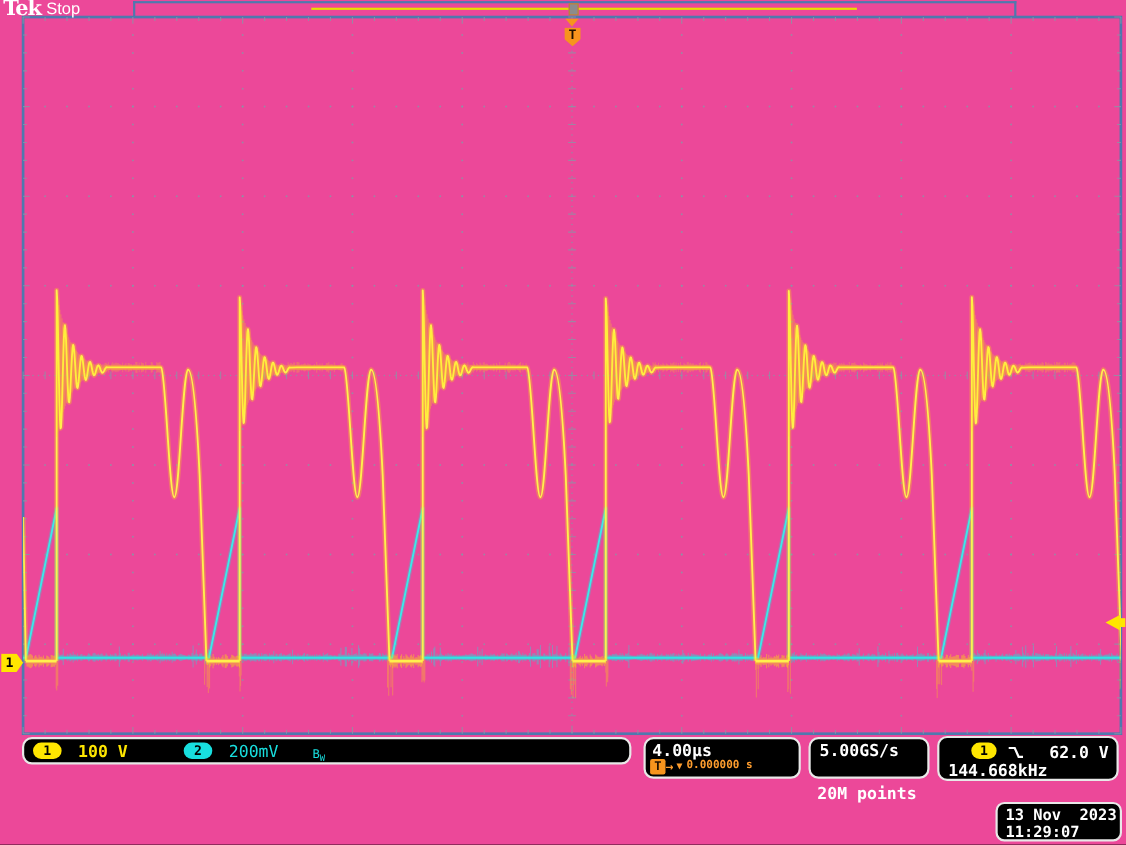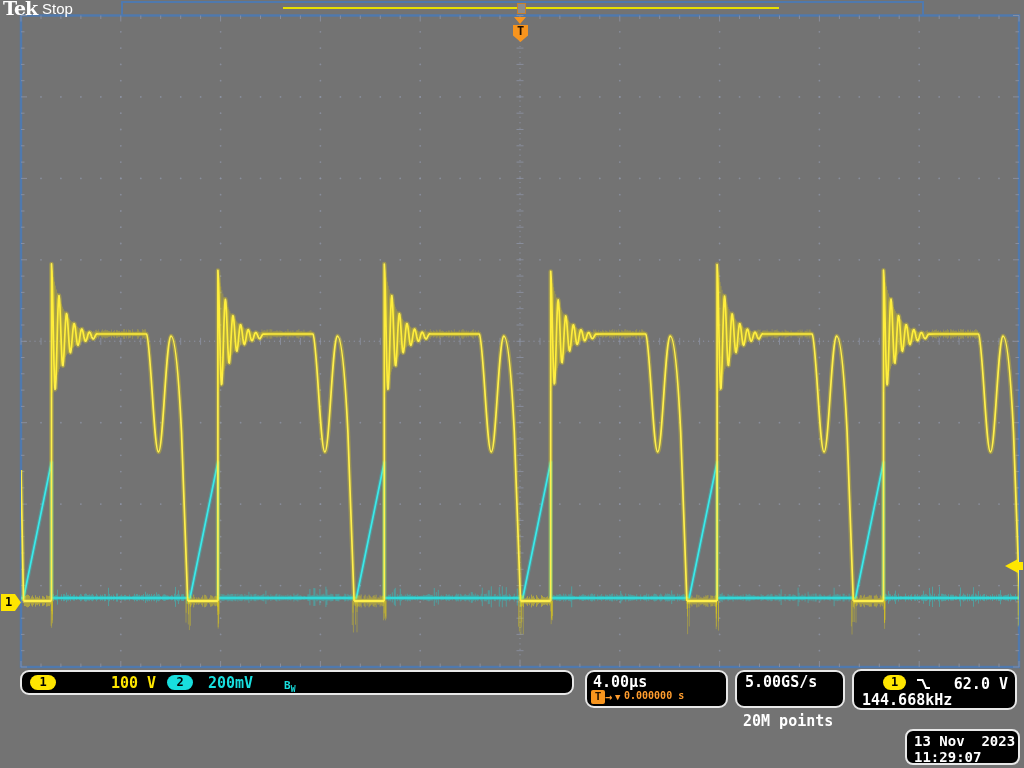--- a/index.html
+++ b/index.html
@@ -1,16 +1,16 @@
 <!DOCTYPE html>
 <html><head>
 <meta charset="utf-8">
 <style>
   html,body{margin:0;padding:0;background:#000;}
-  .screen{position:relative;width:1024px;height:768px;background:#737373;overflow:hidden;
+  .screen{position:relative;width:1024px;height:768px;background:#ec4899;overflow:hidden;
           font-family:"DejaVu Sans Mono","DejaVu Sans",monospace;}
   
   .logo{position:absolute;left:3px;top:-3px;color:#fff;font-family:"DejaVu Serif",serif;
         font-weight:bold;font-size:19px;letter-spacing:-1px;z-index:3;}
   .acqstatus{position:absolute;left:42px;top:0px;color:#fff;font-family:"Liberation Sans",sans-serif;
         font-size:15px;z-index:3;}
   .preview{position:absolute;left:121px;top:1px;width:803px;height:14px;box-sizing:border-box;
         border:2px solid #4f79ae;border-bottom:none;z-index:1;}
   .recline{position:absolute;left:160px;top:4px;width:496px;height:2px;background:#e8e000;}
   .posbar{position:absolute;left:394px;top:0px;width:9px;height:11px;background:#8c8c8c;
@@ -31,22 +31,22 @@
   .trigarrow .tri{position:absolute;left:0;top:0;width:0;height:0;
         border-top:7px solid transparent;border-bottom:7px solid transparent;border-right:13px solid #ffe600;}
   .trigarrow .tail{position:absolute;left:13px;top:3px;width:5px;height:8px;background:#ffe600;}
   
   .box{position:absolute;border:2px solid #e8e8e8;border-radius:9px;background:#000;
        box-sizing:border-box;color:#fff;z-index:3;}
   .badge{position:absolute;width:26px;height:15px;border-radius:8px;color:#000;font-weight:bold;
        font-size:12px;line-height:15px;text-align:center;}
   .b-yel{background:#ffe600;}
   .b-cyn{background:#18dede;}
-  .t-yel{color:#ffe600;font-weight:bold;font-size:15px;margin-left:40px;}
-  .t-cyn{color:#18dede;font-weight:bold;font-size:15px;}
+  .t-yel{color:#ffe600;font-weight:bold;font-size:15px;}
+  .t-cyn{color:#18dede;font-weight:normal;font-size:15px;}
   .t-wht{color:#fff;font-weight:bold;font-size:15px;}
   .t-org{color:#ff9d2e;font-weight:bold;font-size:10px;}
   .abs{position:absolute;white-space:pre;}
   .bw-main{font-size:11px;} .bw-sub{font-size:8px;vertical-align:-3px;}
   .tbadge-sm{position:absolute;width:14px;height:14px;background:#f7941d;border-radius:2px;
        color:#201000;font-weight:bold;font-size:11px;line-height:14px;text-align:center;}
   .datebox{position:absolute;left:905px;top:729px;width:115px;height:36px;border:2px solid #e8e8e8;
        border-radius:8px;background:#000;box-sizing:border-box;z-index:3;}
   .datebox .l1{position:absolute;left:7px;top:2px;font-size:14px;font-weight:bold;color:#fff;white-space:pre;}
   .datebox .l2{position:absolute;left:7px;top:18px;font-size:14px;font-weight:bold;color:#fff;white-space:pre;}

